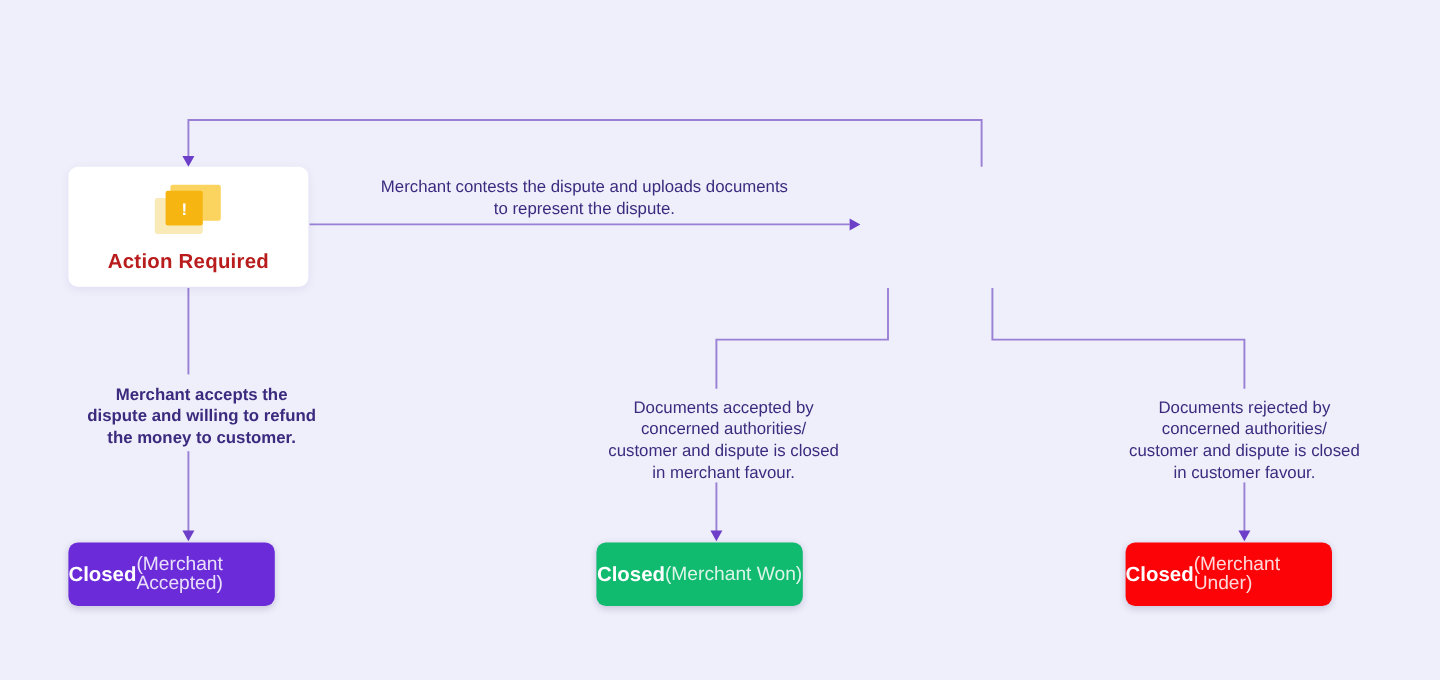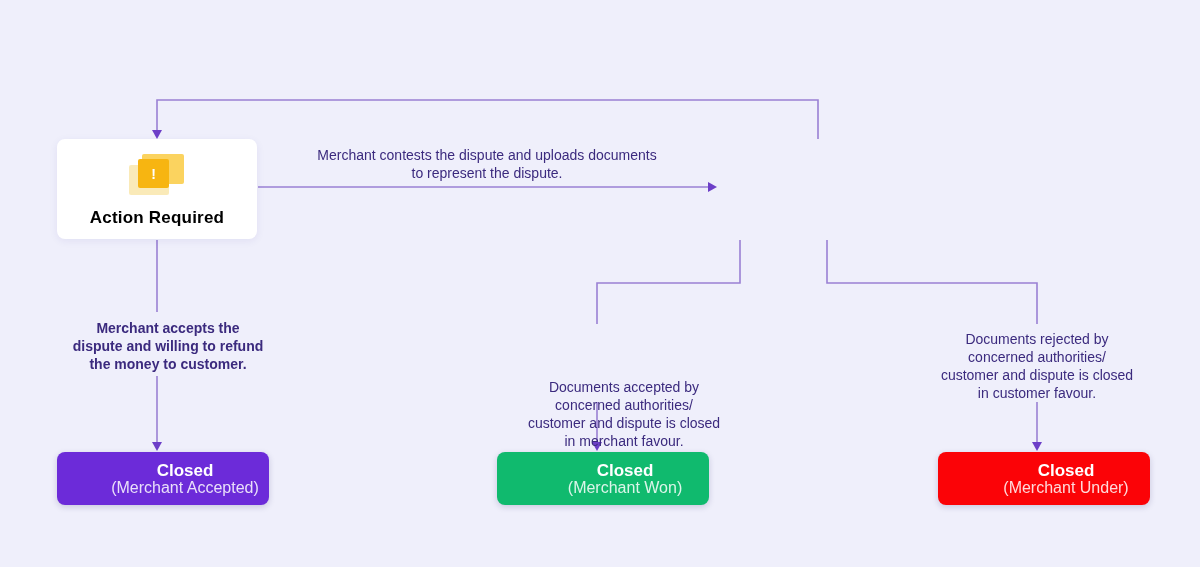--- a/index.html
+++ b/index.html
@@ -13,33 +13,33 @@
   svg.connectors { position:absolute; left:0; top:0; width:1200px; height:567px; }
 
   
   .edge-label {
     position:absolute; white-space:pre-line; text-align:center;
     font-size:14px; line-height:18px; font-weight:500; color:#3B2A7E;
   }
   .lbl-loop    { left:183px; top:56px;  width:600px; }
   .lbl-contest { left:262px; top:146px; width:450px; }
   .lbl-accept  { left:58px;  top:319px; width:220px;font-weight:bold; }
-  .lbl-won     { left:514px; top:330px; width:220px;margin-top:48px; }
+  .lbl-won     { left:493px; top:330px; width:220px; }
   .lbl-lost    { left:927px; top:330px; width:220px;text-align:center; }
 
   
   .card {
     position:absolute; width:200px; height:100px; background:#FFFFFF;
     border-radius:8px; box-shadow:0 2px 8px rgba(49,27,146,.07);
     display:flex; flex-direction:column; align-items:center; justify-content:center;
     gap:10px; padding-top:4px;
   }
   .card-action { left:57px;  top:139px; }
   .card-review { left:717px; top:139px; }
-  .node-title { font-size:17px; font-weight:700; color:#000000; letter-spacing:.2px; }
+  .node-title { font-size:17px; font-weight:700; color:#b91c1c; letter-spacing:.2px; }
 
   
   .icon-alert { position:relative; width:56px; height:44px; }
   .icon-alert .a-back {
     position:absolute; left:13px; top:0; width:42px; height:30px;
     background:#FBD35F; border-radius:2px;
   }
   .icon-alert .a-pale {
     position:absolute; left:0; top:11px; width:40px; height:30px;
     background:#F9E7AE; opacity:.88; border-radius:2px;
@@ -74,23 +74,23 @@
     border:4px solid #8B5CF6; border-radius:50%;
     background:linear-gradient(to bottom, #DCCEF9 45%, #B99DF4 45%);
   }
   .icon-review .m-handle {
     position:absolute; left:46px; top:17px; width:5px; height:14px;
     background:#8B5CF6; border-radius:3px; transform:rotate(-45deg);
   }
 
   
   .outcome {
-    position:absolute; width:212px; height:53px; top:452px; border-radius:8px;
-    display:flex; flex-direction:column; align-items:center; justify-content:center;
-    color:#FFFFFF; box-shadow:0 2px 6px rgba(30,20,90,.18);padding-left:44px;
+    position:absolute; width:172px; height:53px; top:452px; border-radius:8px;
+    display:flex; align-items:center; justify-content:center;
+    color:#FFFFFF; box-shadow:0 2px 6px rgba(30,20,90,.18);
   }
   .outcome .o-title { font-size:17px; font-weight:700; line-height:19px; }
   .outcome .o-sub   { font-size:16px; line-height:16px; color:rgba(255,255,255,.85); }
   .out-accepted { left:57px;  }
   .out-won      { left:497px; }
   .out-lost     { left:938px; }
 </style>
 </head>
 <body>
 

